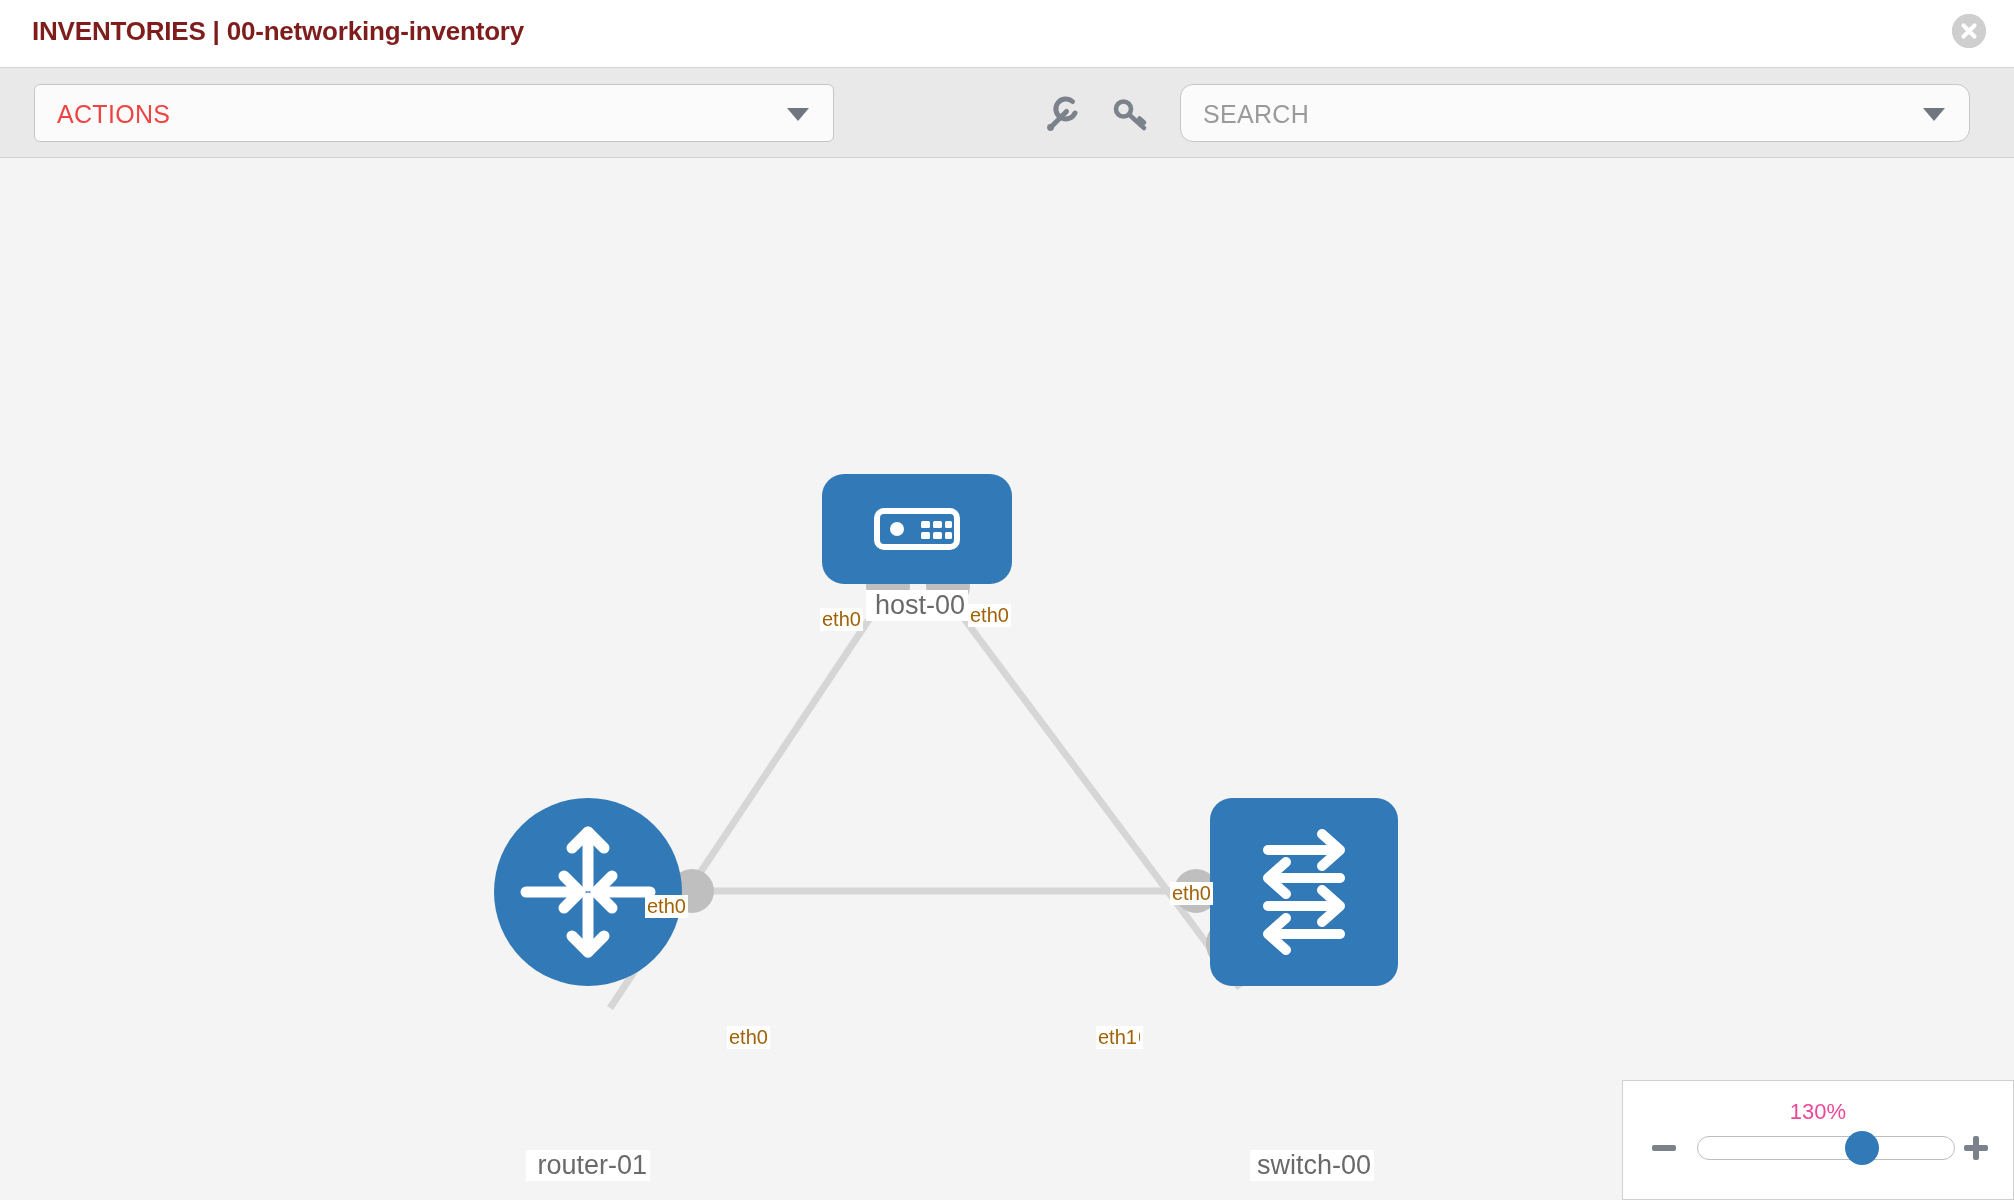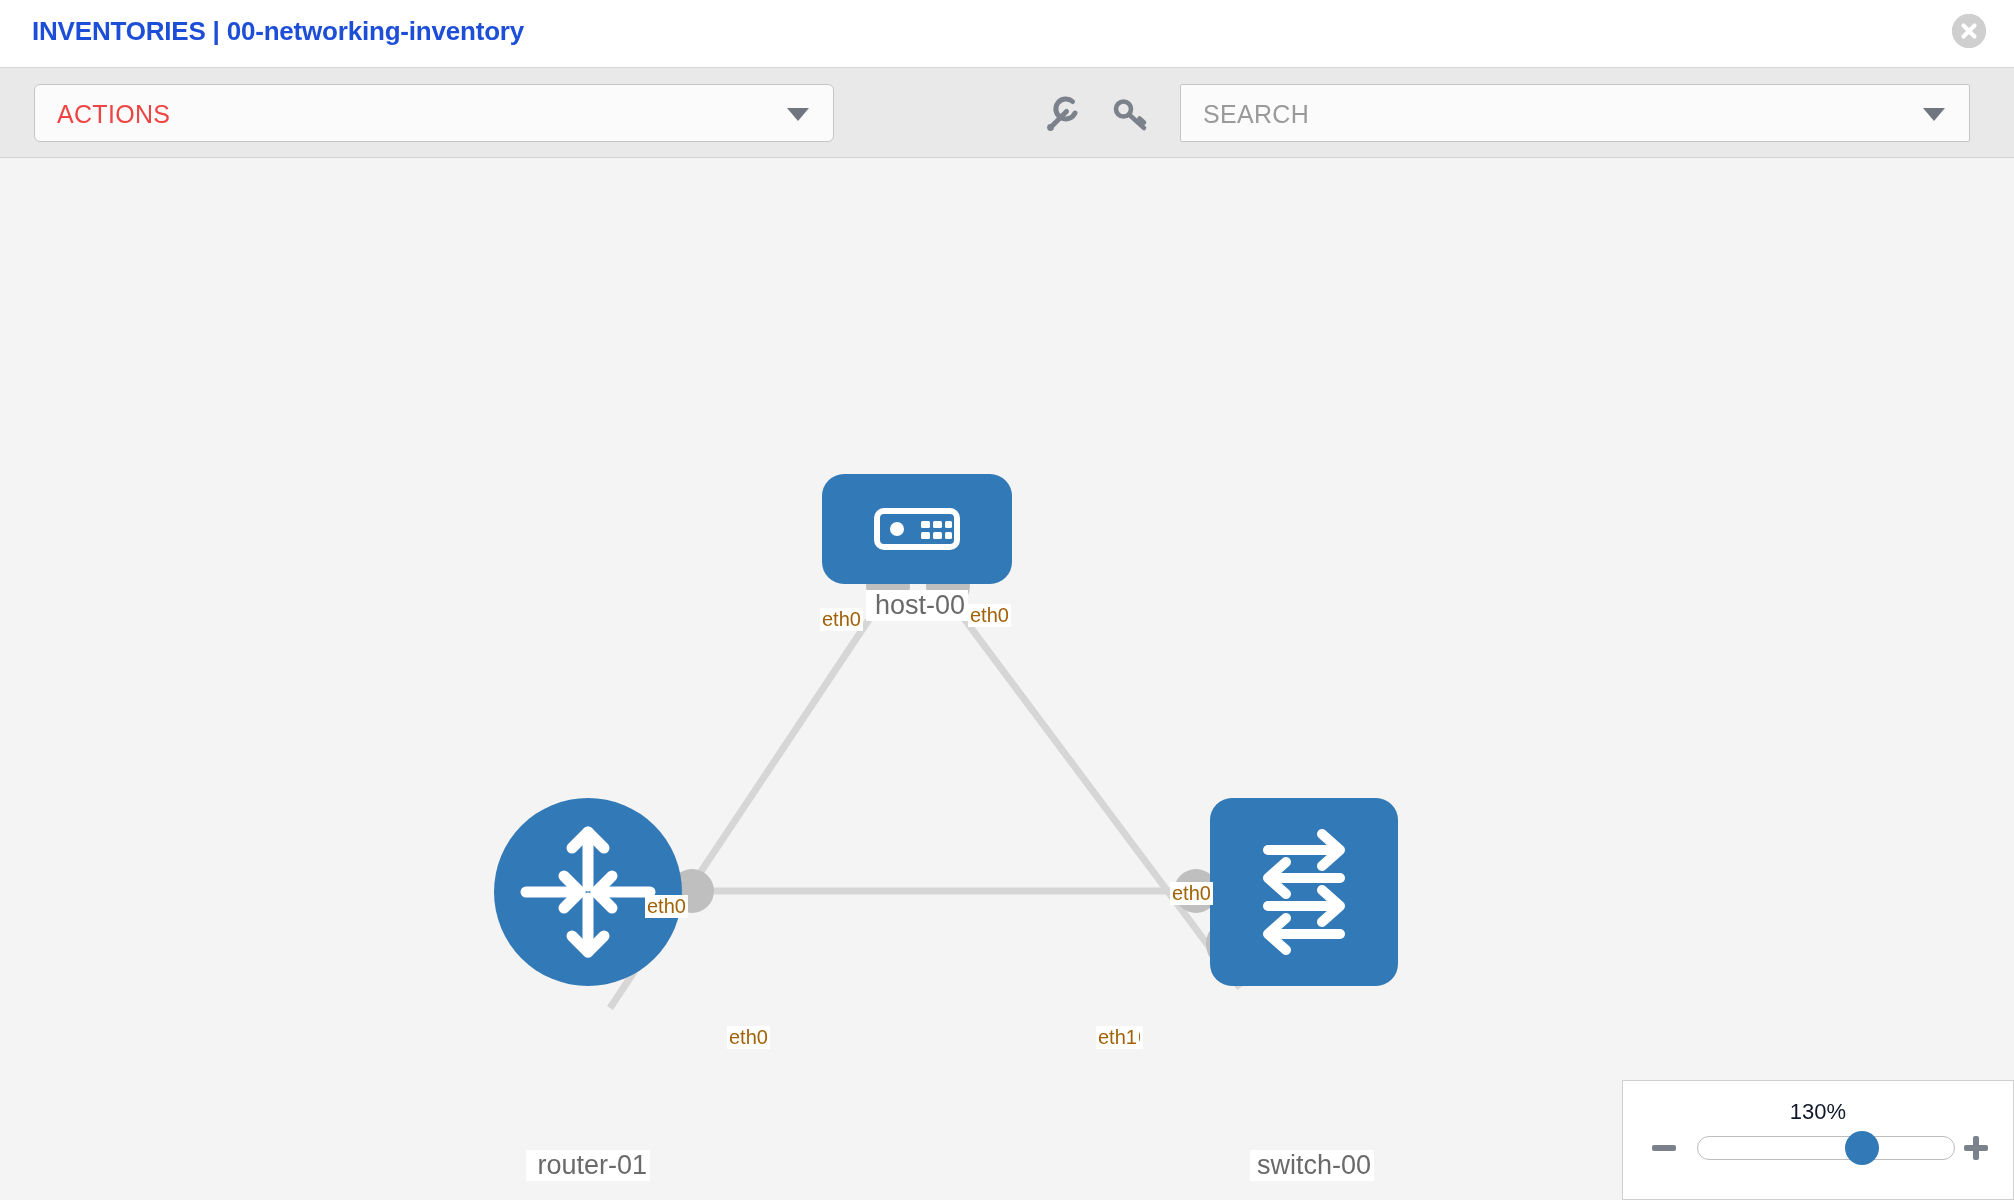--- a/index.html
+++ b/index.html
@@ -12,21 +12,21 @@
   }
   #app { position: relative; width: 2014px; height: 1200px; background: #ffffff; }
 
   
   .header {
     position: absolute; left: 0; top: 0; width: 2014px; height: 68px;
     background: #ffffff; border-bottom: 1px solid #d7d7d7;
   }
   .header-title {
     position: absolute; left: 32px; top: 16px;
-    font-size: 26px; font-weight: bold; color: #1d4ed8;
+    font-size: 26px; font-weight: bold; color: #7f1d1d;
     letter-spacing: -0.2px; white-space: nowrap;
   }
   .close-btn {
     position: absolute; right: 28px; top: 14px;
     width: 34px; height: 34px; border-radius: 50%;
     background: #cfcfcf; cursor: pointer;
   }
   .close-btn svg { display: block; }
 
   
@@ -53,21 +53,21 @@
   }
   .tool-icon {
     position: absolute; top: 92px; width: 44px; height: 44px; cursor: pointer;
   }
   .tool-icon.wrench { left: 1040px; }
   .tool-icon.key { left: 1108px; }
 
   .search-select {
     position: absolute; left: 1180px; top: 84px;
     width: 790px; height: 58px;
-    background: #fbfbfb; border: 1px solid #c6c6c6; border-radius: 2px;
+    background: #fbfbfb; border: 1px solid #c6c6c6; border-radius: 13px;
     cursor: text;
   }
   .search-select .lbl {
     position: absolute; left: 22px; top: 15px;
     font-size: 25px; color: #9a9a9a; letter-spacing: 0.3px;
   }
 
   
   .canvas {
     position: absolute; left: 0; top: 158px;
@@ -103,21 +103,21 @@
   }
 
   
   .zoom-panel {
     position: absolute; left: 1622px; top: 1080px;
     width: 392px; height: 120px;
     background: #ffffff; border: 1px solid #cfcfcf;
   }
   .zoom-level {
     position: absolute; left: 0; top: 18px; width: 100%;
-    text-align: center; font-size: 22px; color: #0f172a;
+    text-align: center; font-size: 22px; color: #ec4899;
   }
   .zoom-minus, .zoom-plus {
     position: absolute; top: 52px; width: 30px; height: 30px; cursor: pointer;
   }
   .zoom-minus { left: 26px; }
   .zoom-plus { right: 22px; }
   .zoom-track {
     position: absolute; left: 74px; top: 55px;
     width: 258px; height: 24px;
     border: 1px solid #bdbdbd; border-radius: 12px; background: #ffffff;

